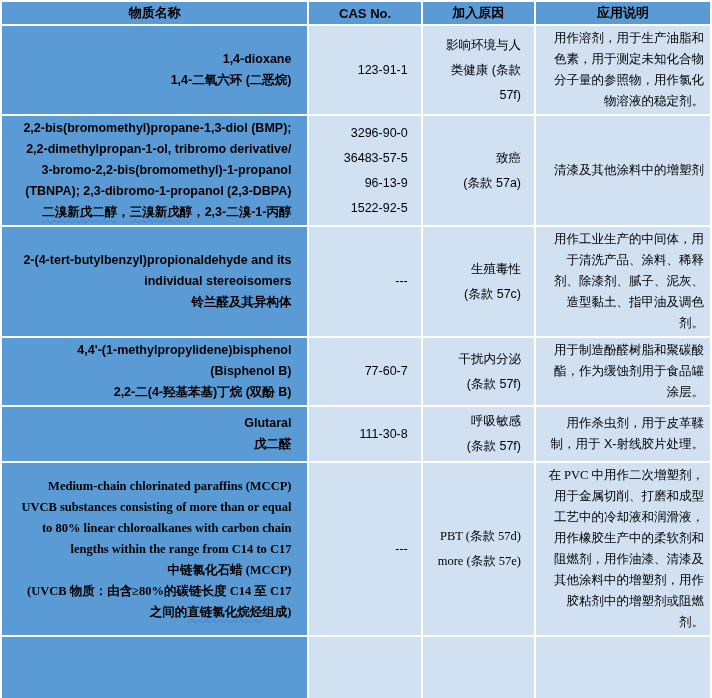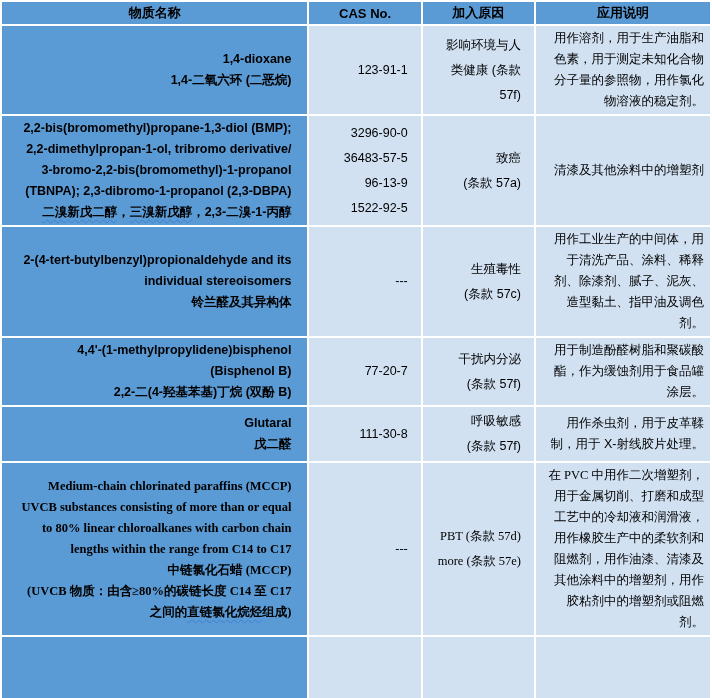--- a/index.html
+++ b/index.html
@@ -132,21 +132,21 @@
         <td class="app-cell">
           <div class="para">用作工业生产的中间体，用于清洗产品、涂料、稀释剂、除漆剂、腻子、泥灰、造型黏土、指甲油及调色剂。</div>
         </td>
       </tr>
       <tr style="height: 65px;">
         <td class="name-cell">
           <div class="para"><span>4,4'-(1-methylpropylidene)bisphenol (Bisphenol B)</span></div>
           <div class="para"><span>2,2-二(4-羟基苯基)丁烷 (双酚 B)</span></div>
         </td>
         <td class="cas-cell">
-          <div class="para">77-20-7</div>
+          <div class="para">77-60-7</div>
         </td>
         <td class="reason-cell">
           <div class="para">干扰内分泌</div>
           <div class="para">(条款 57f)</div>
         </td>
         <td class="app-cell">
           <div class="para">用于制造酚醛树脂和聚碳酸酯，作为缓蚀剂用于食品罐涂层。</div>
         </td>
       </tr>
       <tr style="height: 40px; border-radius: 21px;">

